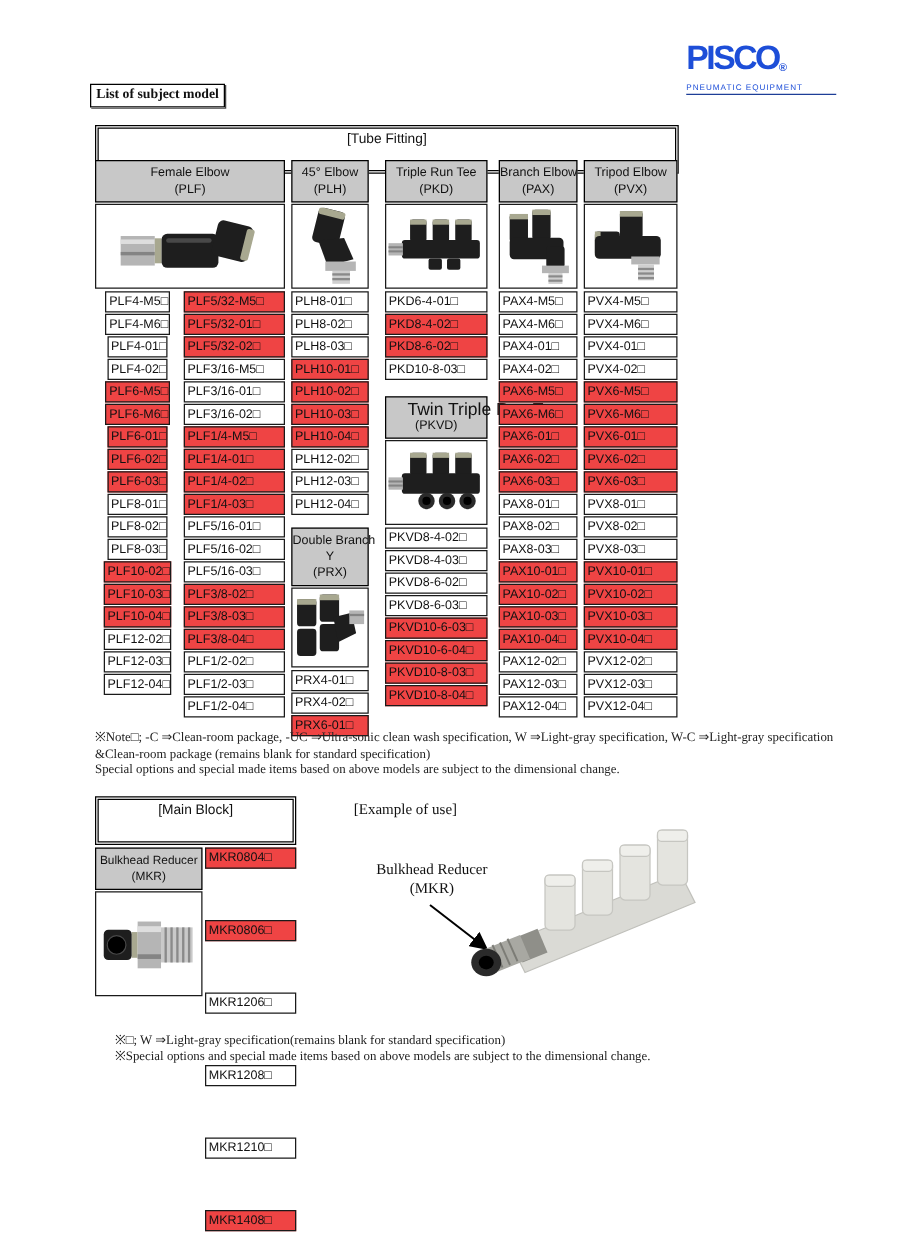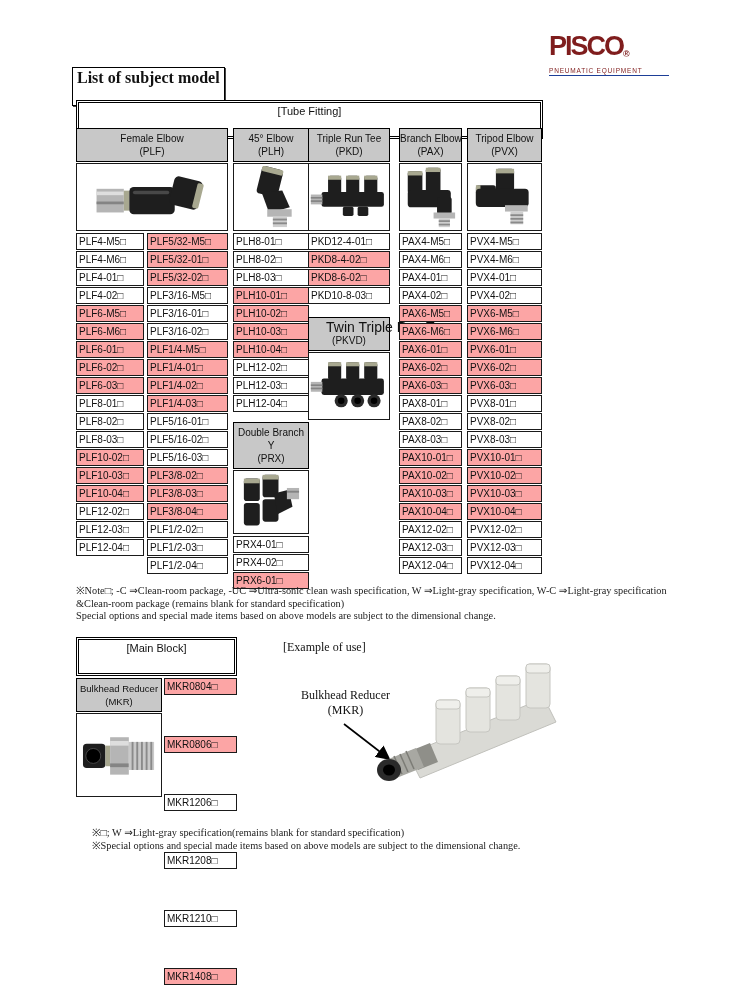--- a/index.html
+++ b/index.html
@@ -1,47 +1,47 @@
 <!DOCTYPE html>
 <html><head>
 <meta charset="utf-8">
 <style>
   * { box-sizing: border-box; margin: 0; padding: 0; }
   html,body { background:#fff; }
   body { width:729px; height:1004px; position:relative; font-family:"Liberation Sans",sans-serif; color:#111; }
 
-  .logo { position:absolute; left:549px; top:34px; width:120px; color:#7f1d1d; }
+  .logo { position:absolute; left:549px; top:34px; width:120px; color:#1d4ed8; }
   .logo-brand { font-weight:bold; font-size:27px; line-height:24px; letter-spacing:-2px; white-space:nowrap; }
   .logo-reg { font-size:9px; letter-spacing:0; vertical-align:-2px; }
   .logo-tag { font-size:6.5px; letter-spacing:0.8px; white-space:nowrap; border-bottom:1.5px solid #1d3e97; padding-bottom:1px; margin-top:1px; }
 
-  .page-title { position:absolute; left:72px; top:67px; border:1px solid #000; box-shadow:1px 1px 0 #444; padding:1px 4px 18px; font-family:"Liberation Serif",serif; font-weight:bold; font-size:16px; }
+  .page-title { position:absolute; left:72px; top:67px; border:1px solid #000; box-shadow:1px 1px 0 #444; padding:1px 4px 4px; font-family:"Liberation Serif",serif; font-weight:bold; font-size:11px; }
 
   .tf { position:absolute; left:76px; top:100px; width:467px; }
   .dbl-title { border:3px double #000; height:39px; text-align:center; font-size:11px; line-height:17px; background:#fff; }
 
   .block { position:absolute; top:28px; }
   .b-plf { left:0; width:152px; }
-  .b-plh { left:157px; width:76px; }
+  .b-plh { left:157px; width:62px; }
   .b-pkd { left:232px; width:82px; }
   .b-pax { left:323px; width:63px; }
   .b-pvx { left:391px; width:75px; }
 
   .bh { border:1px solid #000000; background:#c8c8c8; text-align:center; font-size:10px; padding:3px 0; margin-bottom:1px; }
   .bh div { line-height:13px; white-space:nowrap; }
   .bh .fs9 { font-size:14px;margin-left:17px; }
   .bimg { border:1px solid #1a1a1a; height:68px; margin-bottom:2px; background:#fff; display:flex; align-items:center; justify-content:center; overflow:hidden; }
   .bimg.short { height:64px; }
 
   .col { display:flex; flex-direction:column; }
   .cell { border:1px solid #1a1a1a; height:17px; line-height:15px; font-size:10px; padding-left:2px; margin-bottom:1px; background:#fff; white-space:nowrap; overflow:hidden; }
-  .cell.shaded { background:#fca5a5; }
+  .cell.shaded { background:#ef4444; }
 
   .two-col { display:flex; gap:3px; }
-  .two-col .c1 { width:68px; }
+  .two-col .c1 { width:68px;align-items:center; }
   .two-col .c2 { width:81px; }
 
   .gap9 { height:9px; }
   .gap12 { height:12px; }
 
   .notes { position:absolute; left:76px; font-family:"Liberation Serif",serif; font-size:10.3px; line-height:12.5px; white-space:nowrap; color:#222; }
   .notes-tf { top:585px; }
   .notes-mb { top:827px;margin-left:16px; }
 
   .mb { position:absolute; left:76px; top:637px; width:161px; }
@@ -204,21 +204,21 @@
         <rect x="66" y="4" width="16" height="5" fill="#a8a890"></rect>
         <rect x="14" y="24" width="76" height="18" rx="3" fill="#1e1e1e"></rect>
         <rect x="1" y="27" width="14" height="12" fill="#b5b5b5"></rect>
         <rect x="1" y="30" width="14" height="2" fill="#848484"></rect>
         <rect x="1" y="34" width="14" height="2" fill="#848484"></rect>
         <rect x="40" y="42" width="13" height="11" rx="2" fill="#1e1e1e"></rect>
         <rect x="58" y="42" width="13" height="11" rx="2" fill="#1e1e1e"></rect>
       </svg>
     </div>
     <div class="col">
-        <div class="cell">PKD12-4-01□</div>
+        <div class="cell">PKD6-4-01□</div>
         <div class="cell shaded">PKD8-4-02□</div>
         <div class="cell shaded">PKD8-6-02□</div>
         <div class="cell">PKD10-8-03□</div>
       </div>
     <div class="gap12"></div>
     <div class="bh">
       <div class="fs9">Twin Triple Run Tee</div>
       <div>(PKVD)</div>
     </div>
     <div class="bimg">
@@ -234,20 +234,30 @@
         <rect x="1" y="30" width="14" height="2" fill="#848484"></rect>
         <rect x="1" y="34" width="14" height="2" fill="#848484"></rect>
         <circle cx="38" cy="50" r="8" fill="#2a2a2a"></circle>
           <circle cx="38" cy="50" r="4" fill="#000"></circle>
         <circle cx="58" cy="50" r="8" fill="#2a2a2a"></circle>
           <circle cx="58" cy="50" r="4" fill="#000"></circle>
         <circle cx="78" cy="50" r="8" fill="#2a2a2a"></circle>
           <circle cx="78" cy="50" r="4" fill="#000"></circle>
       </svg>
     </div>
+    <div class="col">
+        <div class="cell">PKVD8-4-02□</div>
+        <div class="cell">PKVD8-4-03□</div>
+        <div class="cell">PKVD8-6-02□</div>
+        <div class="cell">PKVD8-6-03□</div>
+        <div class="cell shaded">PKVD10-6-03□</div>
+        <div class="cell shaded">PKVD10-6-04□</div>
+        <div class="cell shaded">PKVD10-8-03□</div>
+        <div class="cell shaded">PKVD10-8-04□</div>
+      </div>
   </div>
 
   <div class="block b-pax">
     <div class="bh">
       <div>Branch Elbow</div>
       <div>(PAX)</div>
     </div>
     <div class="bimg">
       <svg width="58" height="62" viewBox="0 0 66 72">
         <rect x="6" y="6" width="17" height="26" rx="3" fill="#1e1e1e"></rect>

